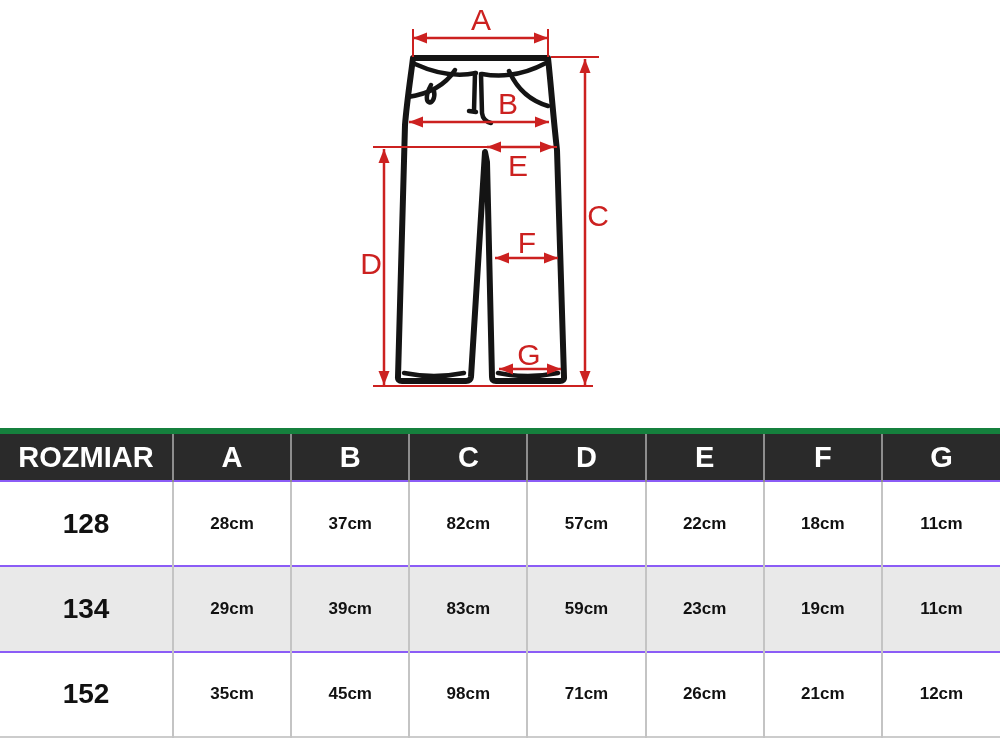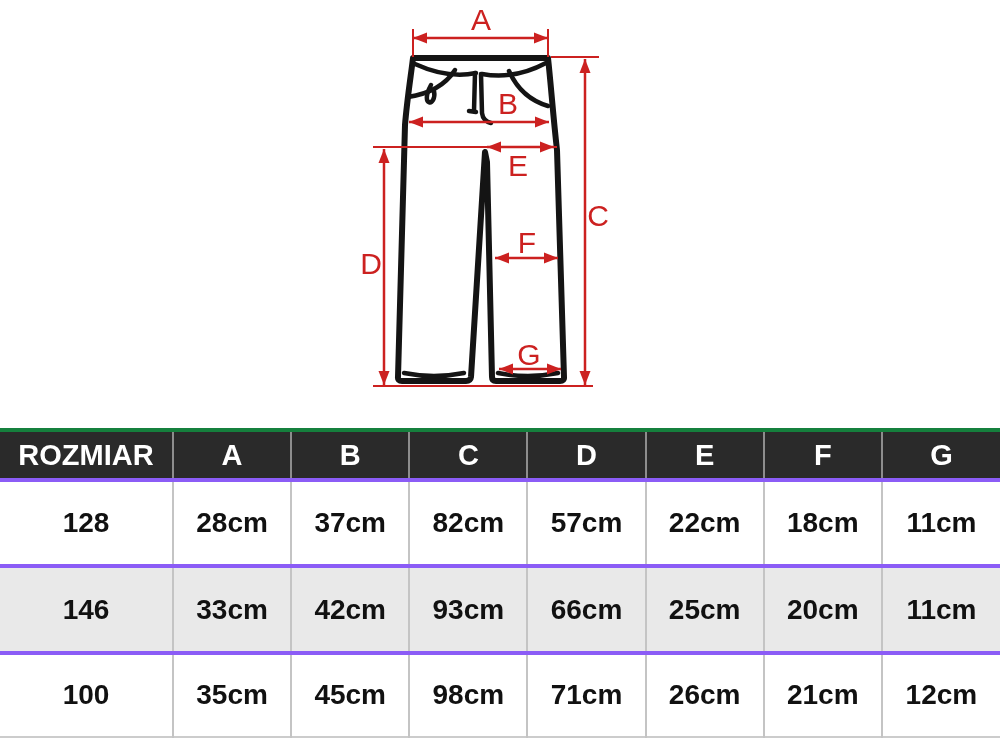--- a/index.html
+++ b/index.html
@@ -19,32 +19,32 @@
   .dim-label{font-family:"Liberation Sans",sans-serif;font-size:30px;fill:#cc2120;text-anchor:middle;}
 
   table.size-table{
     width:1000px;height:310px;
     border-collapse:collapse;table-layout:fixed;
   }
   table.size-table th{
     height:44px;
     background:#2a2a2a;color:#ffffff;
     font-size:29px;font-weight:bold;text-align:center;vertical-align:middle;
-    border-top:4px solid #15803d;
+    border-top:6px solid #15803d;
   }
   table.size-table th:first-child{width:17%;}
   table.size-table th + th{border-left:2px solid #8d8d8d;}
   table.size-table td{
-    font-size:28px;font-weight:bold;color:#111111;
+    font-size:17px;font-weight:bold;color:#111111;
     text-align:center;vertical-align:middle;
     padding:0;
   }
   table.size-table td.size-cell{font-size:28px;}
   table.size-table td + td{border-left:2px solid #c4c4c4;}
-  table.size-table tbody tr{border-top:4px solid #8b5cf6;background:#ffffff;}
+  table.size-table tbody tr{border-top:2px solid #8b5cf6;background:#ffffff;}
   table.size-table tbody tr:nth-child(even){background:#e9e9e9;}
   table.size-table tbody tr:last-child{border-bottom:2px solid #cccccc;}
 </style>
 </head>
 <body>
 
 <div class="page">
 
   <svg class="diagram" viewBox="0 0 1000 428">
 
@@ -144,31 +144,31 @@
           <td class="size-cell">128</td>
           <td>28cm</td>
           <td>37cm</td>
           <td>82cm</td>
           <td>57cm</td>
           <td>22cm</td>
           <td>18cm</td>
           <td>11cm</td>
         </tr>
         <tr>
-          <td class="size-cell">146</td>
-          <td>33cm</td>
-          <td>42cm</td>
-          <td>93cm</td>
-          <td>66cm</td>
-          <td>25cm</td>
-          <td>20cm</td>
+          <td class="size-cell">134</td>
+          <td>29cm</td>
+          <td>39cm</td>
+          <td>83cm</td>
+          <td>59cm</td>
+          <td>23cm</td>
+          <td>19cm</td>
           <td>11cm</td>
         </tr>
         <tr>
-          <td class="size-cell">100</td>
+          <td class="size-cell">152</td>
           <td>35cm</td>
           <td>45cm</td>
           <td>98cm</td>
           <td>71cm</td>
           <td>26cm</td>
           <td>21cm</td>
           <td>12cm</td>
         </tr>
       </tbody>
   </table>

